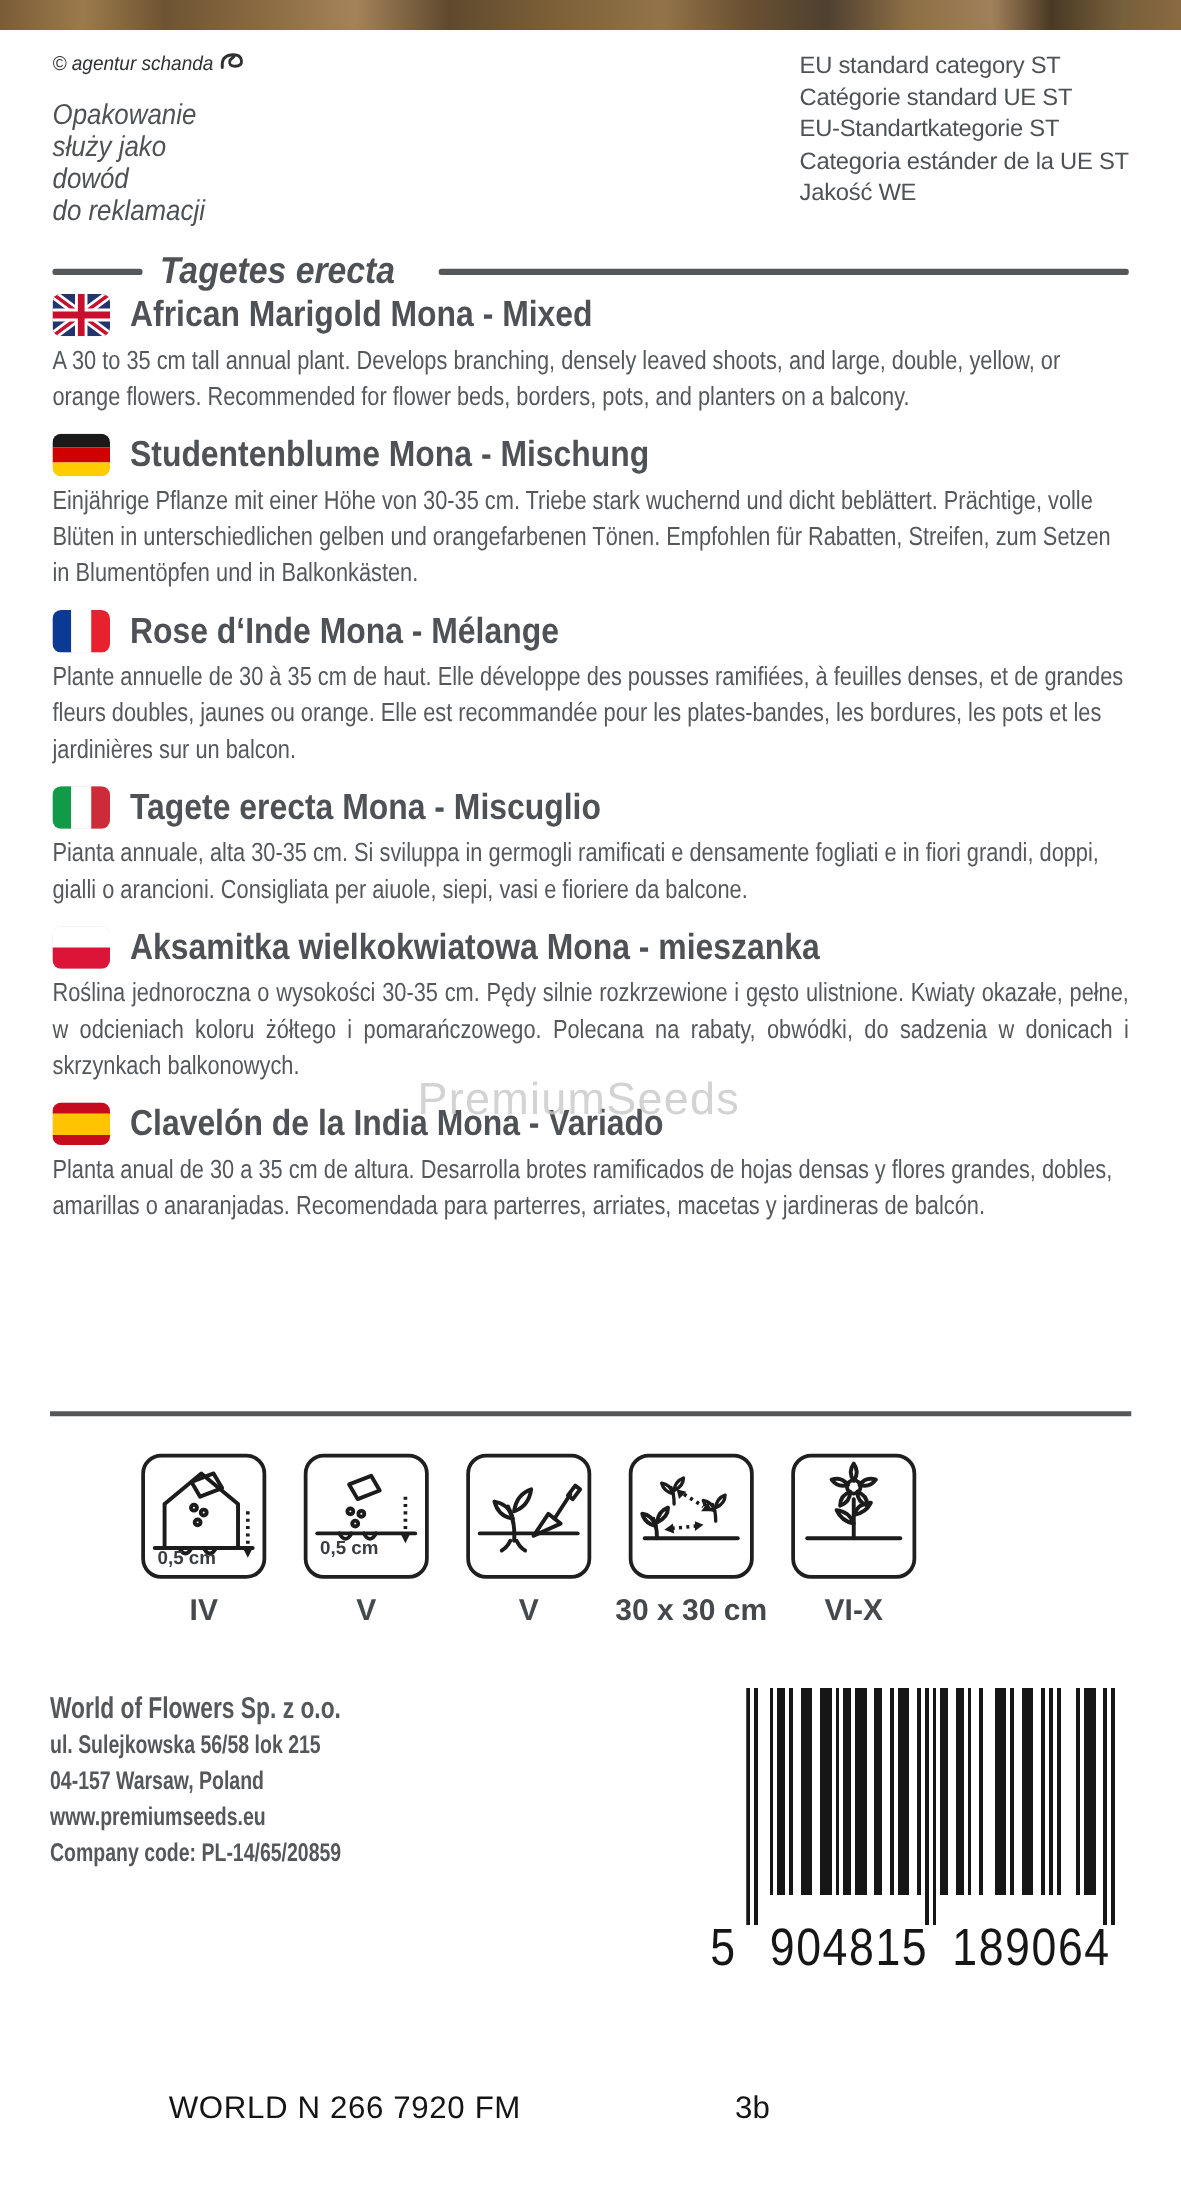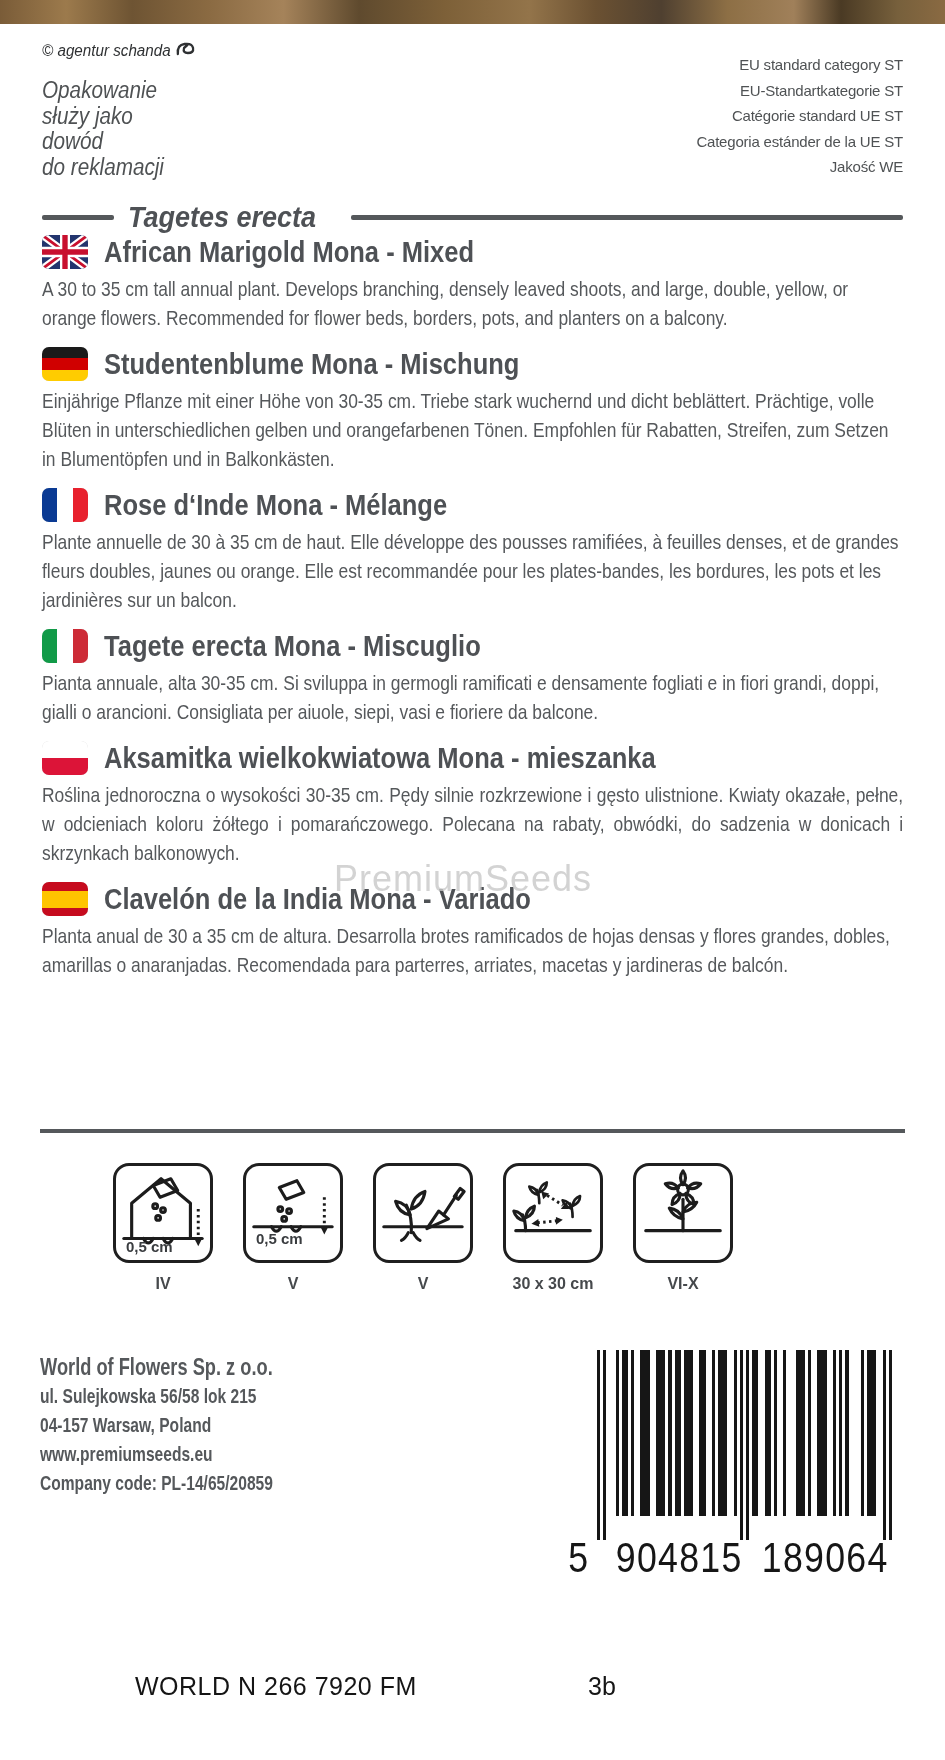--- a/index.html
+++ b/index.html
@@ -10,21 +10,21 @@
         background:linear-gradient(90deg,#7a5c38 0%,#9c7a4c 7%,#6e5433 14%,#8a6a42 22%,
         #a5835a 30%,#5f4a2e 38%,#7d6038 47%,#93744a 56%,#6b5132 63%,#4f4030 70%,
         #8d6f45 77%,#a0805a 84%,#4a3a24 89%,#77603c 95%,#8a6a42 100%);}
   .content{position:absolute;top:24px;left:0;width:945px;padding:0 42px;box-sizing:border-box;}
   
   .hdr{position:relative;margin-top:16px;height:160px;}
   .agency{display:flex;align-items:center;gap:6px;font-style:italic;font-size:16px;color:#2f3133;
           transform:scaleX(0.95);transform-origin:left top;white-space:nowrap;}
   .claim{margin-top:16px;font-style:italic;font-size:23px;line-height:25.5px;color:#4f5254;
          transform:scaleX(0.9);transform-origin:left top;}
-  .eu{position:absolute;top:12px;right:0;text-align:right;font-size:15px;line-height:25.6px;
+  .eu{position:absolute;top:0;right:0;text-align:left;font-size:19px;line-height:25.6px;
       color:#4f5254;letter-spacing:-0.2px;}
   
   .titlerow{display:flex;align-items:center;height:34px;}
   .t-line{height:5px;background:#55585b;border-radius:2px;}
   .t-line.short{width:72px;flex:none;}
   .t-line.long{flex:1;}
   .titletext{font-size:30px;font-weight:bold;font-style:italic;color:#4e5155;margin:0 14px;
              display:inline-block;transform:scaleX(0.9);transform-origin:left center;white-space:nowrap;}
   
   .sect{margin-bottom:14px;}
@@ -44,21 +44,21 @@
   
   .divider{position:absolute;left:40px;top:1129px;width:865px;height:4px;background:#55585b;}
   .picto-row{position:absolute;left:113px;top:1163px;display:flex;gap:30px;}
   .picto{width:100px;display:flex;flex-direction:column;align-items:center;justify-content:space-between;}
   .pbox{position:relative;width:100px;height:100px;border:3px solid #1f1f1f;border-radius:16px;
         box-sizing:border-box;background:#fff;}
   .pbox svg{position:absolute;left:0;top:0;width:94px;height:94px;}
   .depth{position:absolute;left:10px;font-size:15px;font-weight:bold;color:#3a3d40;white-space:nowrap;}
   .depth.d1{bottom:5px;}
   .depth.d2{bottom:13px;}
-  .plabel{margin-top:12px;font-size:16px;font-weight:bold;color:#46494c;white-space:nowrap;}
+  .plabel{margin-top:12px;font-size:24px;font-weight:bold;color:#46494c;white-space:nowrap;}
   
   .company{position:absolute;left:40px;top:1352px;transform:scaleX(0.76);transform-origin:left top;
            white-space:nowrap;}
   .company .name{font-size:24px;font-weight:bold;color:#55585b;line-height:29px;}
   .company .line{font-size:20.5px;font-weight:bold;color:#55585b;line-height:29px;}
   .barcode{position:absolute;left:557px;top:1350px;width:340px;height:236px;}
   .barcode svg{position:absolute;left:40px;top:0;}
   .bdigits{position:absolute;top:184px;left:0;width:340px;height:46px;font-size:42px;color:#161616;}
   .bdigits span{position:absolute;display:inline-block;transform:scaleX(0.85);letter-spacing:1.5px;
                 text-align:center;}
@@ -91,22 +91,22 @@
         </span>
       </div>
       <div class="claim">
         <div>Opakowanie</div>
         <div>służy jako</div>
         <div>dowód</div>
         <div>do reklamacji</div>
       </div>
       <div class="eu">
         <div>EU standard category ST</div>
+        <div>Catégorie standard UE ST</div>
         <div>EU-Standartkategorie ST</div>
-        <div>Catégorie standard UE ST</div>
         <div>Categoria estánder de la UE ST</div>
         <div>Jakość WE</div>
       </div>
     </div>
 
     <div class="titlerow">
       <div class="t-line short"></div>
       <span class="titletext">Tagetes erecta</span>
       <div class="t-line long"></div>
     </div>

